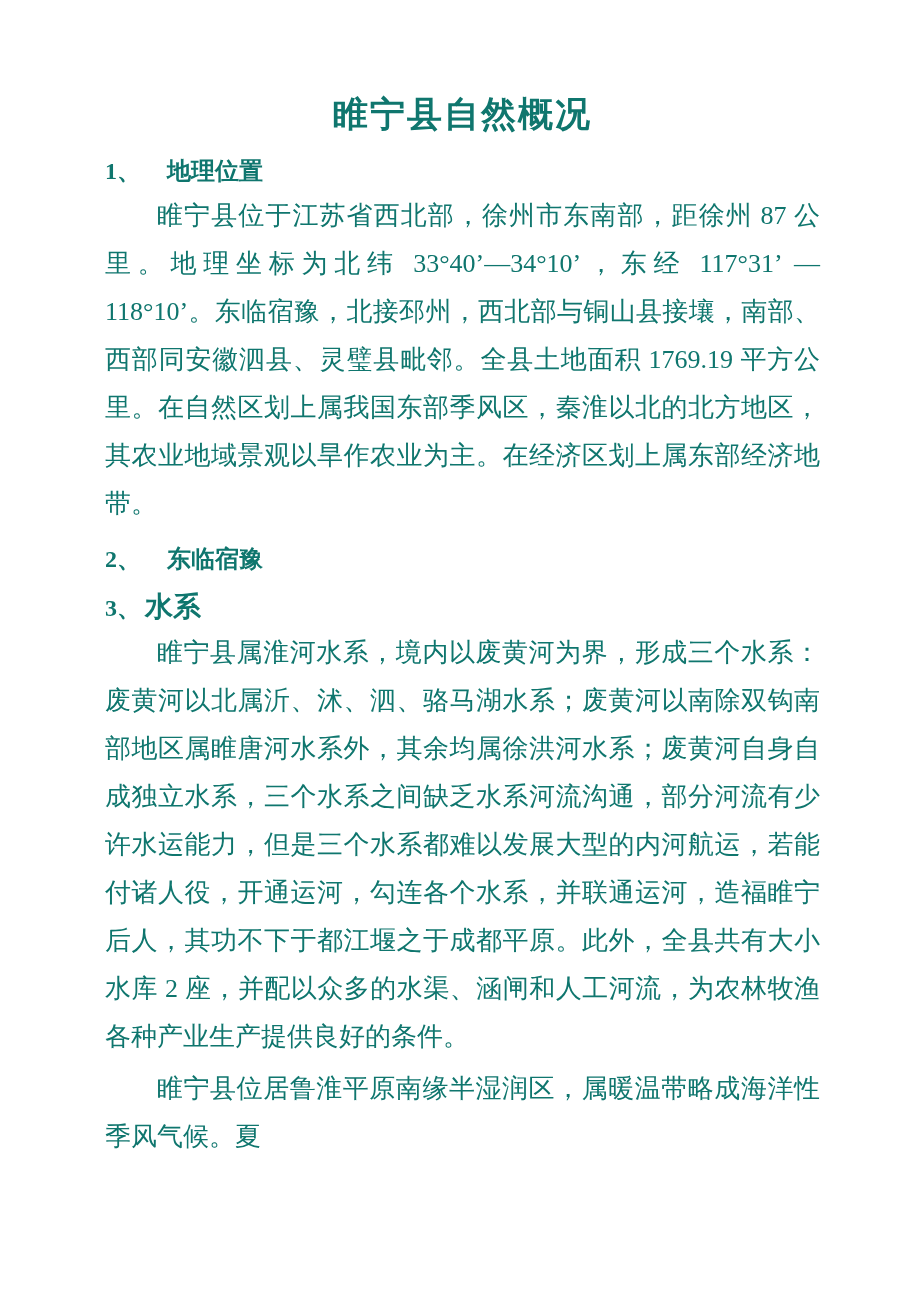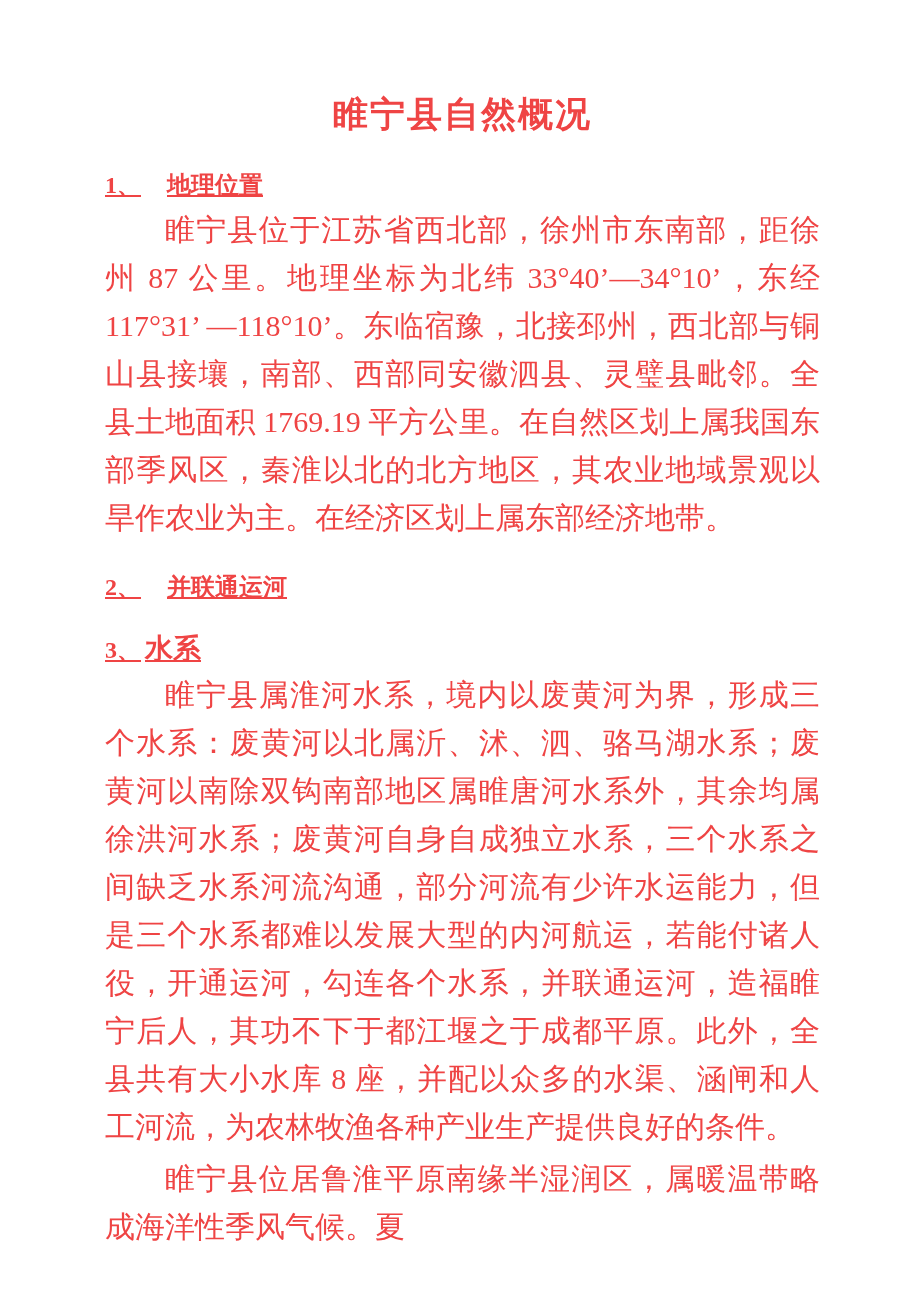--- a/index.html
+++ b/index.html
@@ -8,76 +8,75 @@
     background: #ffffff;
   }
   .page {
     position: relative;
     width: 920px;
     height: 1302px;
     background: #ffffff;
     overflow: hidden;
     box-sizing: border-box;
     padding: 90px 100px 0 105px;
-    color: #ef4444;
+    color: #0f766e;
     font-family: "Liberation Serif", "DejaVu Serif", serif;
   }
   .doc-title {
     margin: 0 0 4px 0;
     font-size: 35px;
     line-height: 50px;
     font-weight: bold;
     text-align: center;
     letter-spacing: 2px;
     font-family: "Liberation Serif", "DejaVu Serif", serif;
   }
   h2.heading {
-    margin: 28px 0 0 0;
+    margin: 14px 0 0 0;
     font-size: 24px;
     line-height: 34px;
     font-weight: bold;
     font-family: "Liberation Sans", "DejaVu Sans", sans-serif;
-    text-decoration: underline;
   }
   h2.heading .num {
     font-family: "Liberation Serif", "DejaVu Serif", serif;
     margin-right: 26px;
   }
   .sec-3 h2.heading .num { margin-right: 4px; }
   .sec-3 h2.heading .h-title {
     font-family: "Liberation Serif", "DejaVu Serif", serif;
     font-size: 28px;
   }
   p.body-para {
     margin: 4px 0 0 0;
-    font-size: 30px;
+    font-size: 26px;
     line-height: 48px;
     text-align: justify;
     text-indent: 2em;
     font-family: "Liberation Serif", "DejaVu Serif", serif;
   }
 </style>
 </head>
 <body>
 
 <div class="page">
 
   <h1 class="doc-title">睢宁县自然概况</h1>
 
   <section class="sec sec-1">
     <h2 class="heading"><span class="num">1、</span><span class="h-title">地理位置</span></h2>
     <p class="body-para">睢宁县位于江苏省西北部，徐州市东南部，距徐州 87 公里。地理坐标为北纬 33°40’—34°10’，东经 117°31’ —118°10’。东临宿豫，北接邳州，西北部与铜山县接壤，南部、西部同安徽泗县、灵璧县毗邻。全县土地面积 1769.19 平方公里。在自然区划上属我国东部季风区，秦淮以北的北方地区，其农业地域景观以旱作农业为主。在经济区划上属东部经济地带。</p>
   </section>
 
   <section class="sec sec-2">
-    <h2 class="heading"><span class="num">2、</span><span class="h-title">并联通运河</span></h2>
+    <h2 class="heading"><span class="num">2、</span><span class="h-title">东临宿豫</span></h2>
   </section>
 
   <section class="sec sec-3">
     <h2 class="heading"><span class="num">3、</span><span class="h-title">水系</span></h2>
-    <p class="body-para">睢宁县属淮河水系，境内以废黄河为界，形成三个水系：废黄河以北属沂、沭、泗、骆马湖水系；废黄河以南除双钩南部地区属睢唐河水系外，其余均属徐洪河水系；废黄河自身自成独立水系，三个水系之间缺乏水系河流沟通，部分河流有少许水运能力，但是三个水系都难以发展大型的内河航运，若能付诸人役，开通运河，勾连各个水系，并联通运河，造福睢宁后人，其功不下于都江堰之于成都平原。此外，全县共有大小水库 8 座，并配以众多的水渠、涵闸和人工河流，为农林牧渔各种产业生产提供良好的条件。</p>
+    <p class="body-para">睢宁县属淮河水系，境内以废黄河为界，形成三个水系：废黄河以北属沂、沭、泗、骆马湖水系；废黄河以南除双钩南部地区属睢唐河水系外，其余均属徐洪河水系；废黄河自身自成独立水系，三个水系之间缺乏水系河流沟通，部分河流有少许水运能力，但是三个水系都难以发展大型的内河航运，若能付诸人役，开通运河，勾连各个水系，并联通运河，造福睢宁后人，其功不下于都江堰之于成都平原。此外，全县共有大小水库 2 座，并配以众多的水渠、涵闸和人工河流，为农林牧渔各种产业生产提供良好的条件。</p>
   </section>
 
   <section class="sec sec-4">
     <p class="body-para">睢宁县位居鲁淮平原南缘半湿润区，属暖温带略成海洋性季风气候。夏</p>
   </section>
 
 </div>
 
 </body></html>

